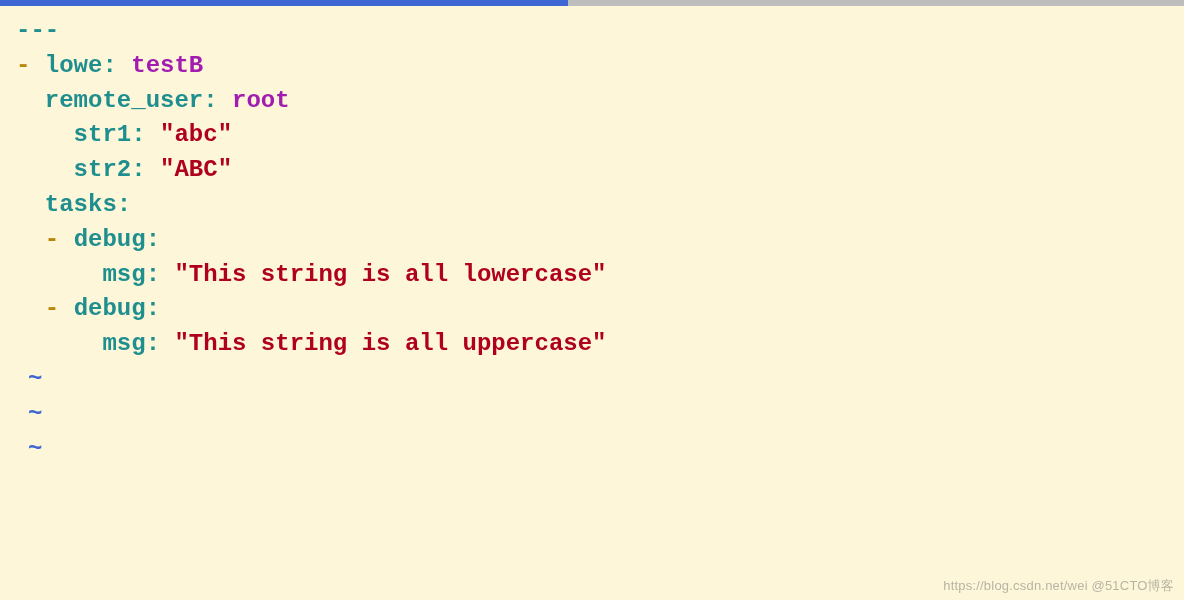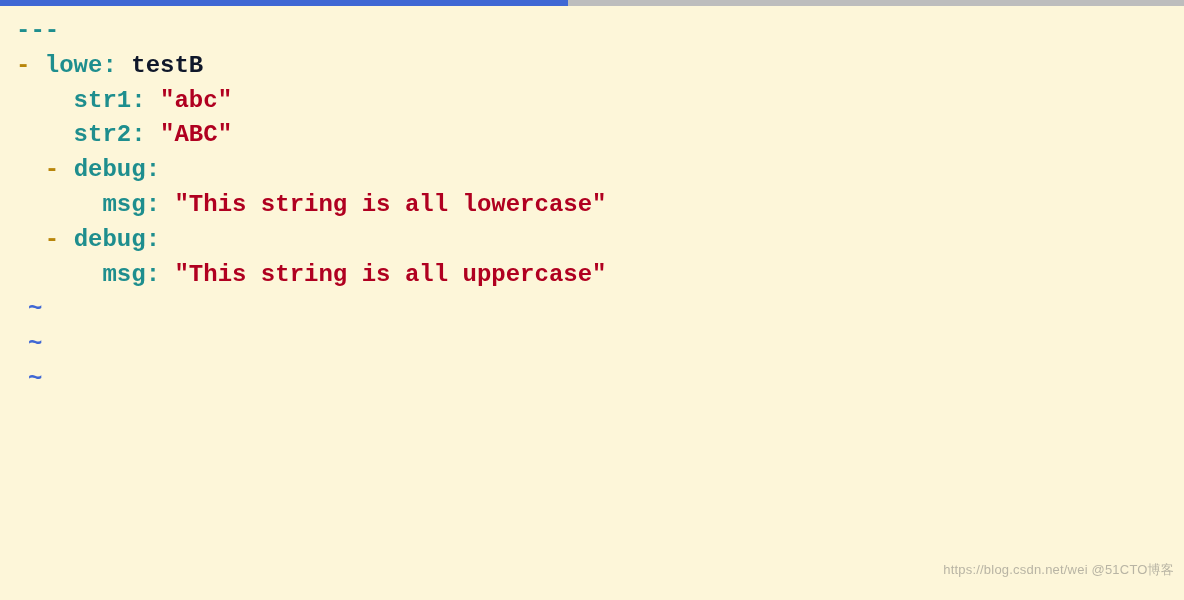--- a/index.html
+++ b/index.html
@@ -30,56 +30,58 @@
     background: #3f67d4;
   }
   .code {
     padding-left: 12px;
     padding-top: 6px;
   }
   .line { white-space: pre; }
   .dash { color: #b8860b; }
   .key  { color: #1e8e8e; }
   .str  { color: #b00020; }
-  .plain{ color: #0f172a; }
+  .plain{ color: #a21caf; }
   .tilde { color: #3f67d4; margin-left: 12px; }
   .cursor{
     background: #1a1a1a;
     color: #fdf6d9;
   }
   .watermark {
     position: absolute;
-    bottom: 20px;
+    bottom: 4px;
     right: 10px;
     font-family: Arial, sans-serif;
     font-weight: normal;
     font-size: 13px;
     color: rgba(100,100,100,0.45);
     letter-spacing: 0.2px;
   }
 </style>
 </head>
 <body>
 
 <div class="topbar">
   <div class="hl"></div>
 </div>
 
 <div class="code">
   <div class="line"><span class="key">---</span></div>
 
   <div class="line"><span class="dash">-</span> <span class="key">lowe:</span> <span class="plain">testB</span></div>
 
+  <div class="line">  <span class="key">remote_user:</span> <span class="plain">root</span></div>
 
 
 
   <div class="line">    <span class="key">str1:</span> <span class="str">"abc"</span></div>
 
   <div class="line">    <span class="key">str2:</span> <span class="str">"ABC"</span></div>
 
+  <div class="line">  <span class="key">tasks:</span></div>
 
   <div class="line">  <span class="dash">-</span> <span class="key">debug:</span></div>
 
   <div class="line">      <span class="key">msg:</span> <span class="str">"This string is all lowercase"</span></div>
 
 
   <div class="line">  <span class="dash">-</span> <span class="key">debug:</span></div>
 
   <div class="line">      <span class="key">msg:</span> <span class="str">"This string is all uppercase"</span></div>
 

